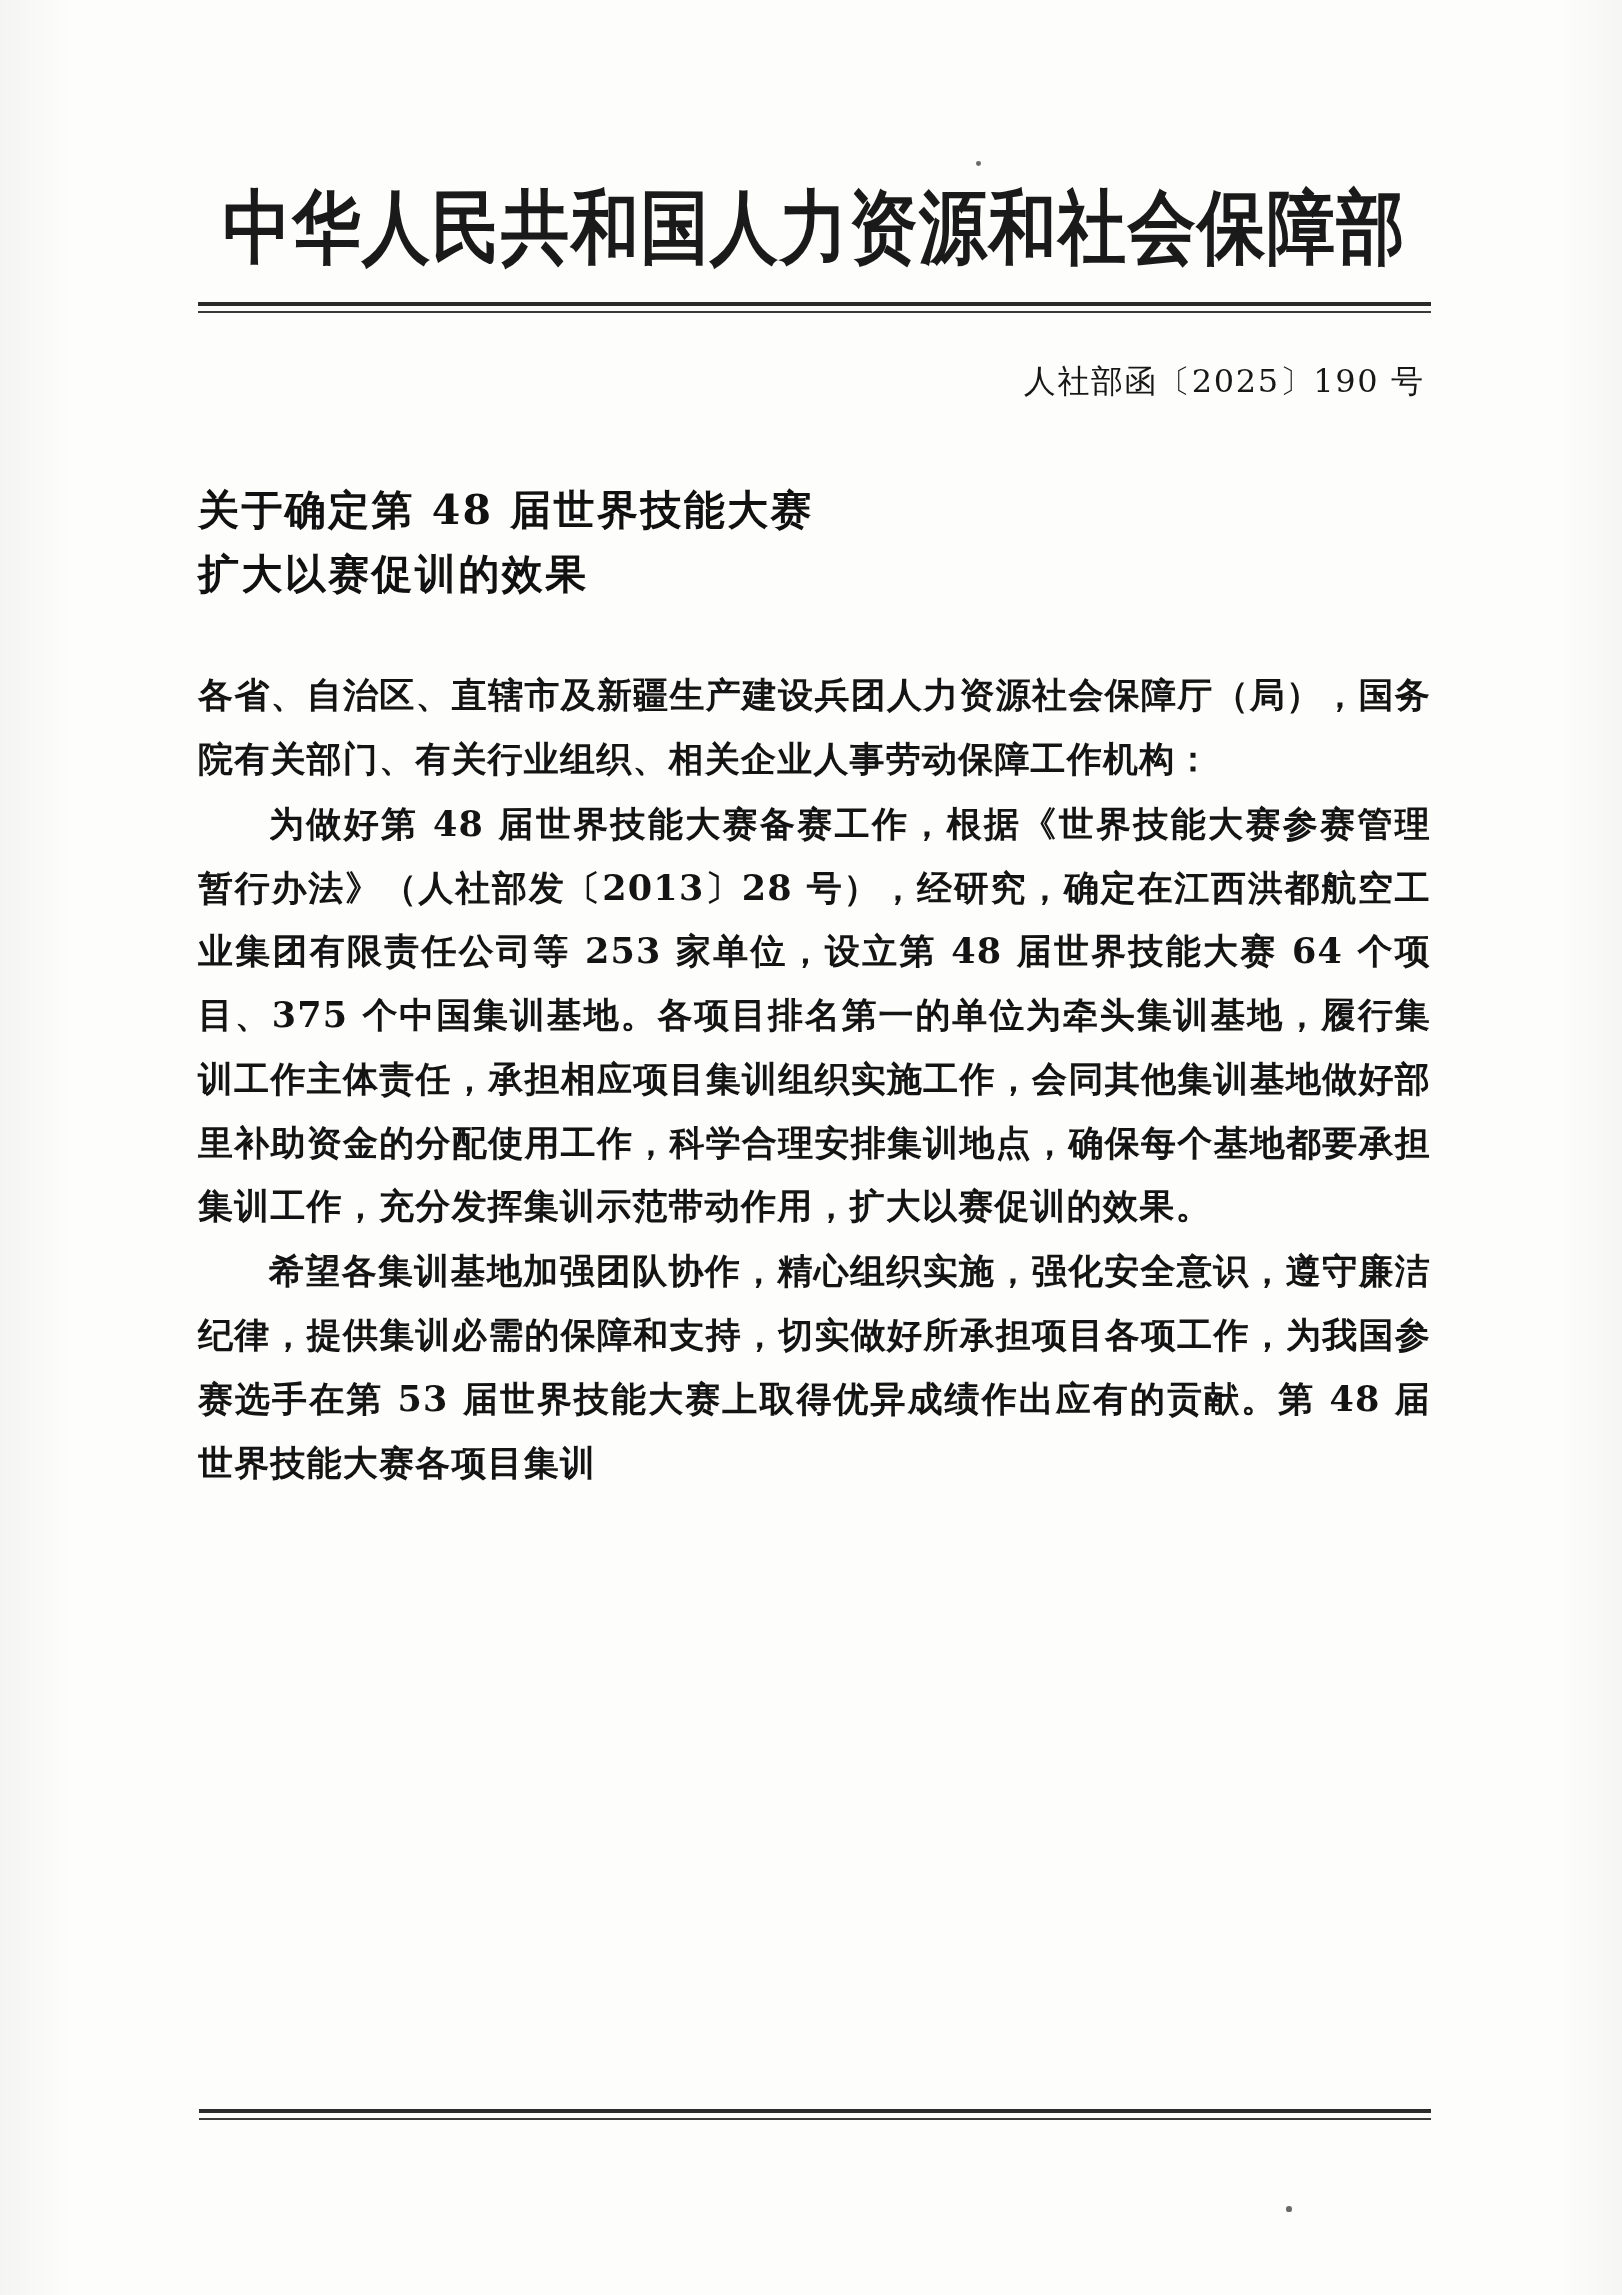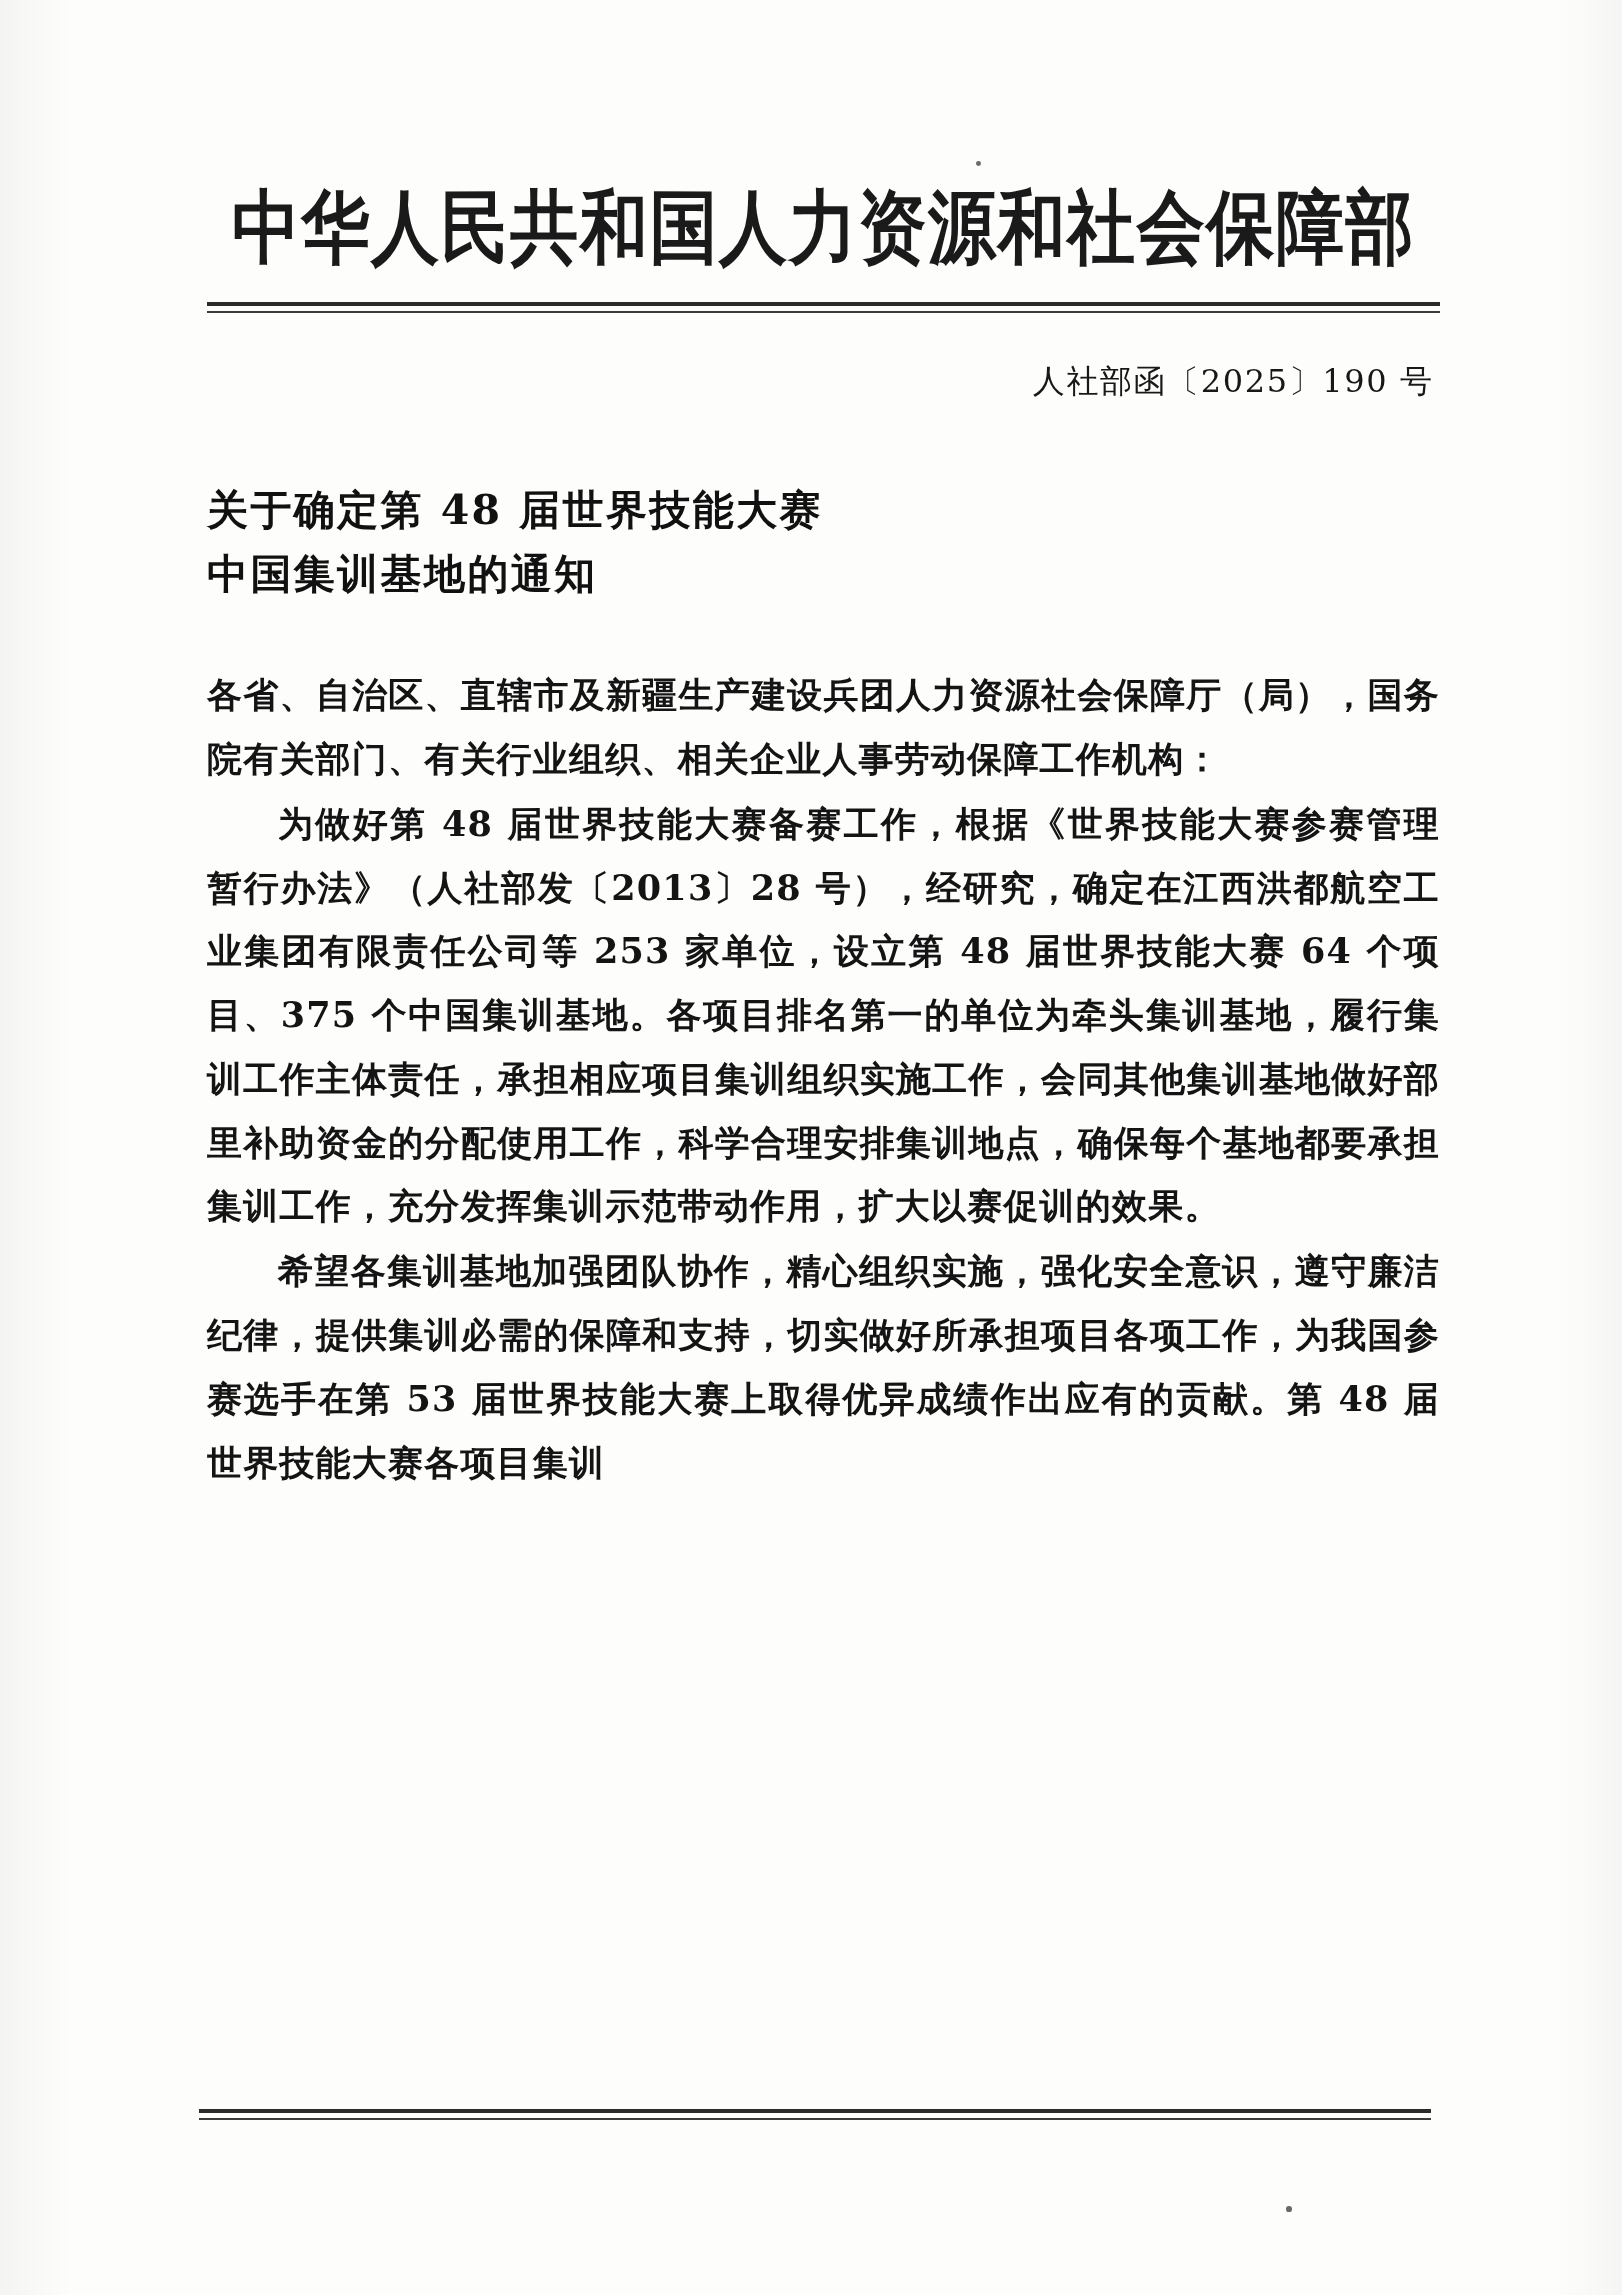--- a/index.html
+++ b/index.html
@@ -28,21 +28,21 @@
     position: absolute;
     inset: 0;
     background:
       linear-gradient(to right, rgba(0,0,0,0.035) 0px, rgba(0,0,0,0.0) 73px),
       linear-gradient(to left, rgba(0,0,0,0.03) 0px, rgba(0,0,0,0.0) 65px);
     pointer-events: none;
   }
 
   .doc-body {
     position: absolute;
-    left: 207px;
+    left: 198px;
     top: 0;
     width: 1233px;
   }
 
   
   .masthead {
     margin-top: 187px;
     text-align: center;
     white-space: nowrap;
   }
@@ -162,21 +162,21 @@
 
     <div class="rule-group">
       <div class="rule-thick"></div>
       <div class="rule-thin"></div>
     </div>
 
     <div class="doc-number">人社部函〔2025〕190 号</div>
 
     <div class="title-block">
       <div class="title-line">关于确定第 48 届世界技能大赛</div>
-      <div class="title-line">中国集训基地的通知</div>
+      <div class="title-line">扩大以赛促训的效果</div>
     </div>
 
     <div class="content">
       <p class="para">各省、自治区、直辖市及新疆生产建设兵团人力资源社会保障厅（局），国务院有关部门、有关行业组织、相关企业人事劳动保障工作机构：</p>
       <p class="para indent">为做好第 48 届世界技能大赛备赛工作，根据《世界技能大赛参赛管理暂行办法》（人社部发〔2013〕28 号），经研究，确定在江西洪都航空工业集团有限责任公司等 253 家单位，设立第 48 届世界技能大赛 64 个项目、375 个中国集训基地。各项目排名第一的单位为牵头集训基地，履行集训工作主体责任，承担相应项目集训组织实施工作，会同其他集训基地做好部里补助资金的分配使用工作，科学合理安排集训地点，确保每个基地都要承担集训工作，充分发挥集训示范带动作用，扩大以赛促训的效果。</p>
       <p class="para indent">希望各集训基地加强团队协作，精心组织实施，强化安全意识，遵守廉洁纪律，提供集训必需的保障和支持，切实做好所承担项目各项工作，为我国参赛选手在第 53 届世界技能大赛上取得优异成绩作出应有的贡献。第 48 届世界技能大赛各项目集训</p>
     </div>
 
   </div>
 

